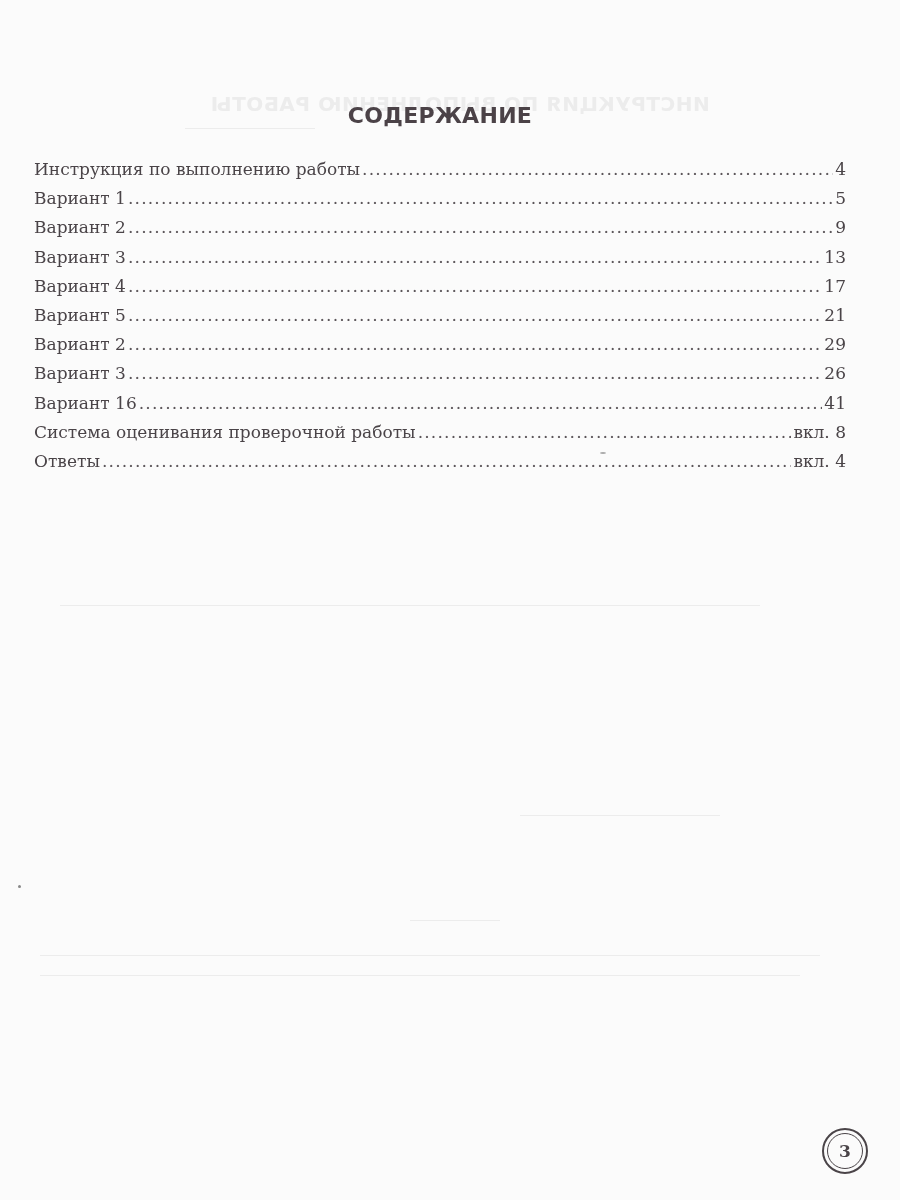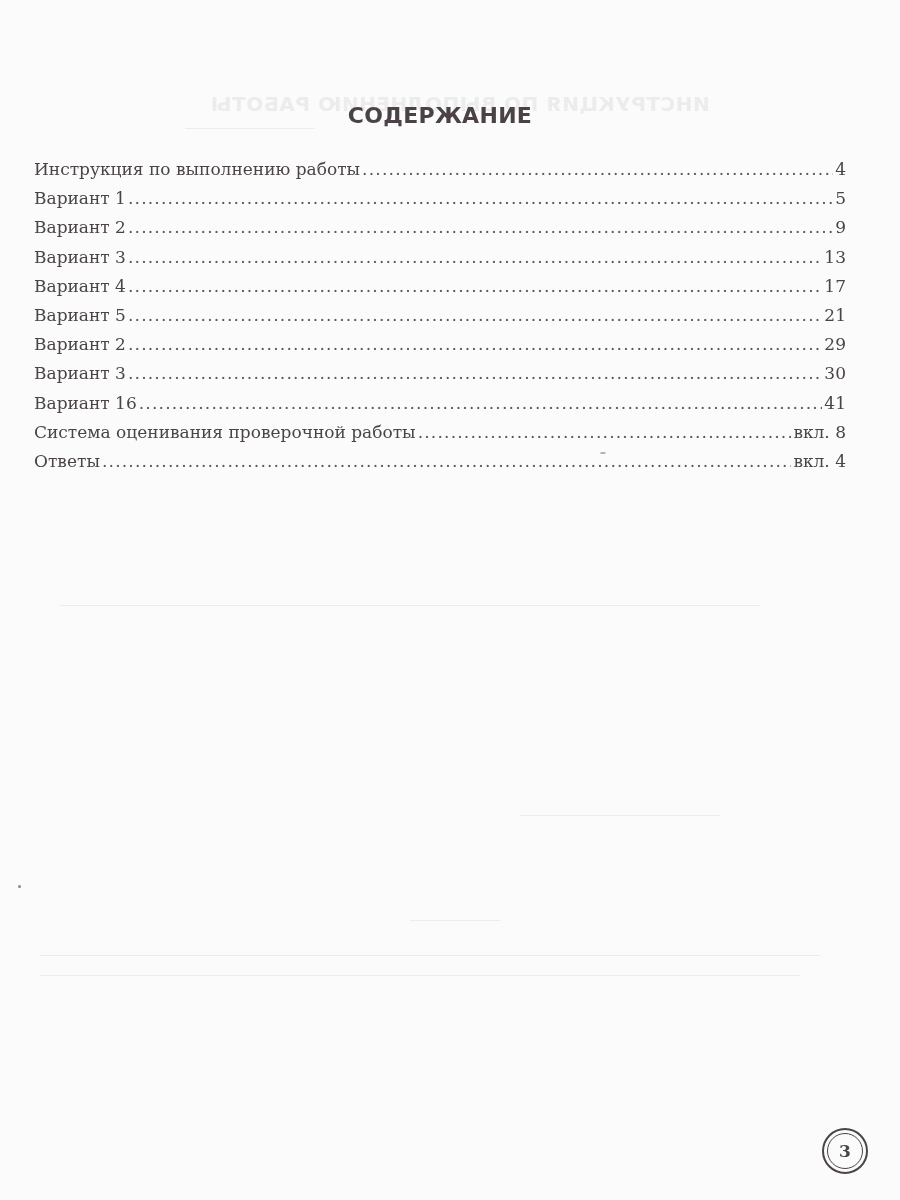--- a/index.html
+++ b/index.html
@@ -164,21 +164,21 @@
     <span class="toc-page">21</span>
   </div>
   <div class="toc-row">
     <span class="toc-label">Вариант 2</span>
     <span class="toc-leader"></span>
     <span class="toc-page">29</span>
   </div>
   <div class="toc-row">
     <span class="toc-label">Вариант 3</span>
     <span class="toc-leader"></span>
-    <span class="toc-page">30</span>
+    <span class="toc-page">26</span>
   </div>
   <div class="toc-row">
     <span class="toc-label">Вариант 16</span>
     <span class="toc-leader"></span>
     <span class="toc-page">41</span>
   </div>
   <div class="toc-row">
     <span class="toc-label">Система оценивания проверочной работы</span>
     <span class="toc-leader"></span>
     <span class="toc-page">вкл. 8</span>

